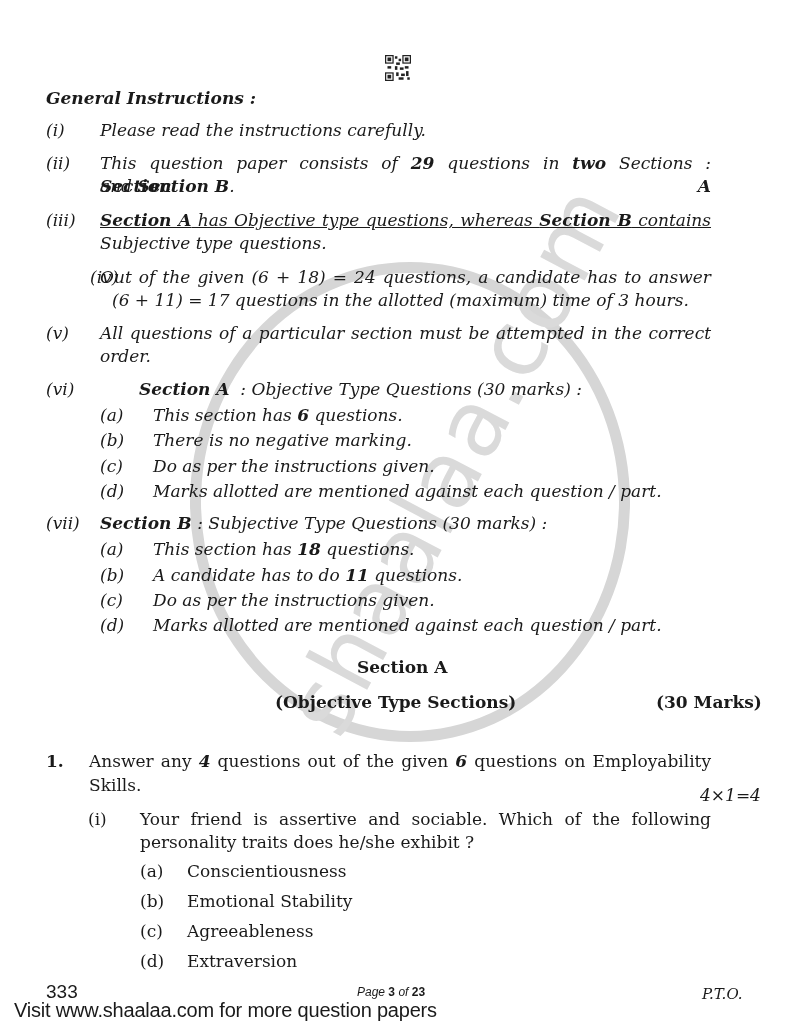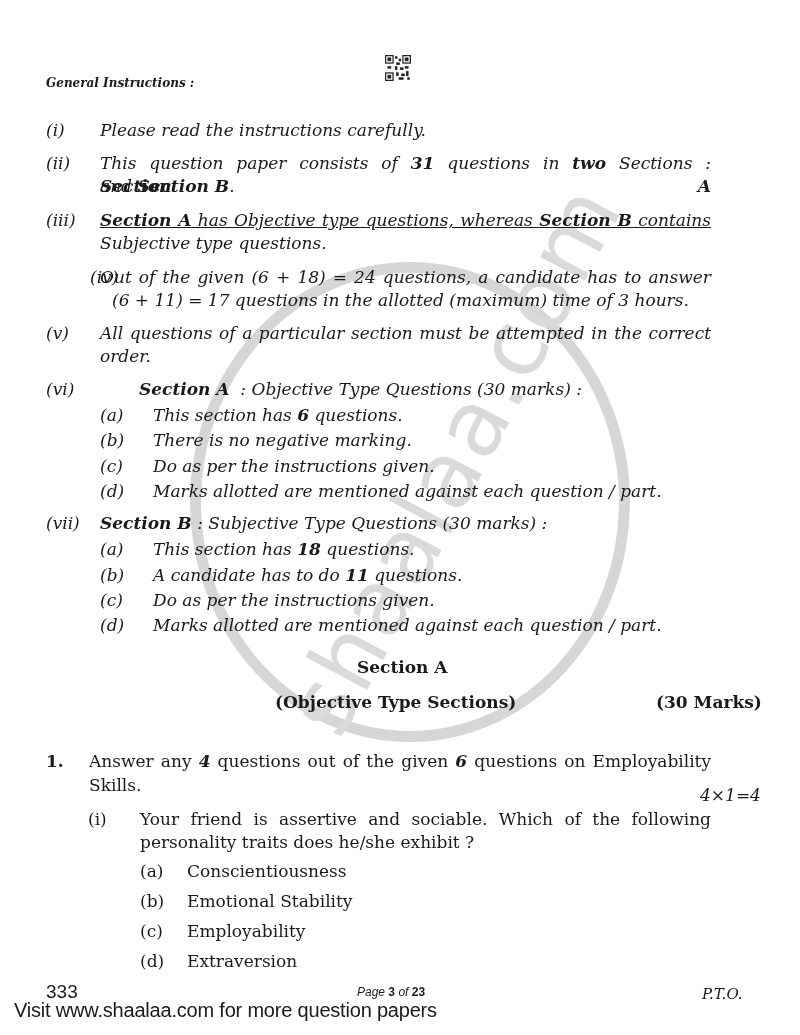--- a/index.html
+++ b/index.html
@@ -43,28 +43,28 @@
     <rect x="12" y="10" width="3" height="2" fill="#222"></rect>
     <rect x="16" y="9" width="3" height="2" fill="#222"></rect>
   <rect x="9" y="14" width="2" height="3" fill="#222"></rect>
     <rect x="13" y="15" width="3" height="2" fill="#222"></rect>
     <rect x="17" y="13" width="2" height="4" fill="#222"></rect>
   <rect x="11" y="18" width="4" height="2" fill="#222"></rect>
     <rect x="2" y="9" width="3" height="2" fill="#222"></rect>
     <rect x="18" y="18" width="2" height="2" fill="#222"></rect>
 </svg>
 
-<div class="abs layer txt it bd" style="left:46px; top:72px; font-size:12px;">General Instructions :</div>
+<div class="abs layer txt it bd" style="left:46px; top:87px; font-size:17px;">General Instructions :</div>
 
 <div class="abs layer txt it" style="left:46px; top:119px;">(i)</div>
 <div class="abs layer txt it" style="left:100px; top:119px;">Please read the instructions carefully.</div>
 
 <div class="abs layer txt it" style="left:46px; top:152px;text-align:center;">(ii)</div>
 <div class="abs layer txt it just" style="left:100px; top:152px; width:611px;">
-  <span>This question paper consists of </span><b>31</b><span> questions in </span><b>two</b><span> Sections : </span><b>Section A</b>
+  <span>This question paper consists of </span><b>29</b><span> questions in </span><b>two</b><span> Sections : </span><b>Section A</b>
 </div>
 <div class="abs layer txt it" style="left:100px; top:175px;">
   <span>and </span><b>Section B</b><span>.</span>
 </div>
 
 <div class="abs layer txt it" style="left:46px; top:209px;">(iii)</div>
 <div class="abs layer txt it just" style="left:100px; top:209px; width:611px;text-decoration:underline;">
   <b>Section A</b><span> has Objective type questions, whereas </span><b>Section B</b><span> contains</span>
 </div>
 <div class="abs layer txt it" style="left:100px; top:232px;">Subjective type questions.</div>
@@ -122,21 +122,21 @@
 <div class="abs layer txt just" style="left:140px; top:808px; width:571px;">Your friend is assertive and sociable. Which of the following</div>
 <div class="abs layer txt" style="left:140px; top:831px;">personality traits does he/she exhibit ?</div>
 
 <div class="abs layer txt" style="left:140px; top:860px;">(a)</div>
 <div class="abs layer txt" style="left:187px; top:860px;text-align:right;">Conscientiousness</div>
 
 <div class="abs layer txt" style="left:140px; top:890px;">(b)</div>
 <div class="abs layer txt" style="left:187px; top:890px;">Emotional Stability</div>
 
 <div class="abs layer txt" style="left:140px; top:920px;">(c)</div>
-<div class="abs layer txt" style="left:187px; top:920px;">Employability</div>
+<div class="abs layer txt" style="left:187px; top:920px;">Agreeableness</div>
 
 <div class="abs layer txt" style="left:140px; top:950px;">(d)</div>
 <div class="abs layer txt" style="left:187px; top:950px;">Extraversion</div>
 
 <div class="abs layer footer-code" style="left:46px;">333</div>
 <div class="abs layer footer-page"><span>Page </span><b>3</b><span> of </span><b>23</b></div>
 <div class="abs layer footer-pto">P.T.O.</div>
 <div class="abs layer footer-visit">Visit www.shaalaa.com for more question papers</div>
 
 </body></html>

